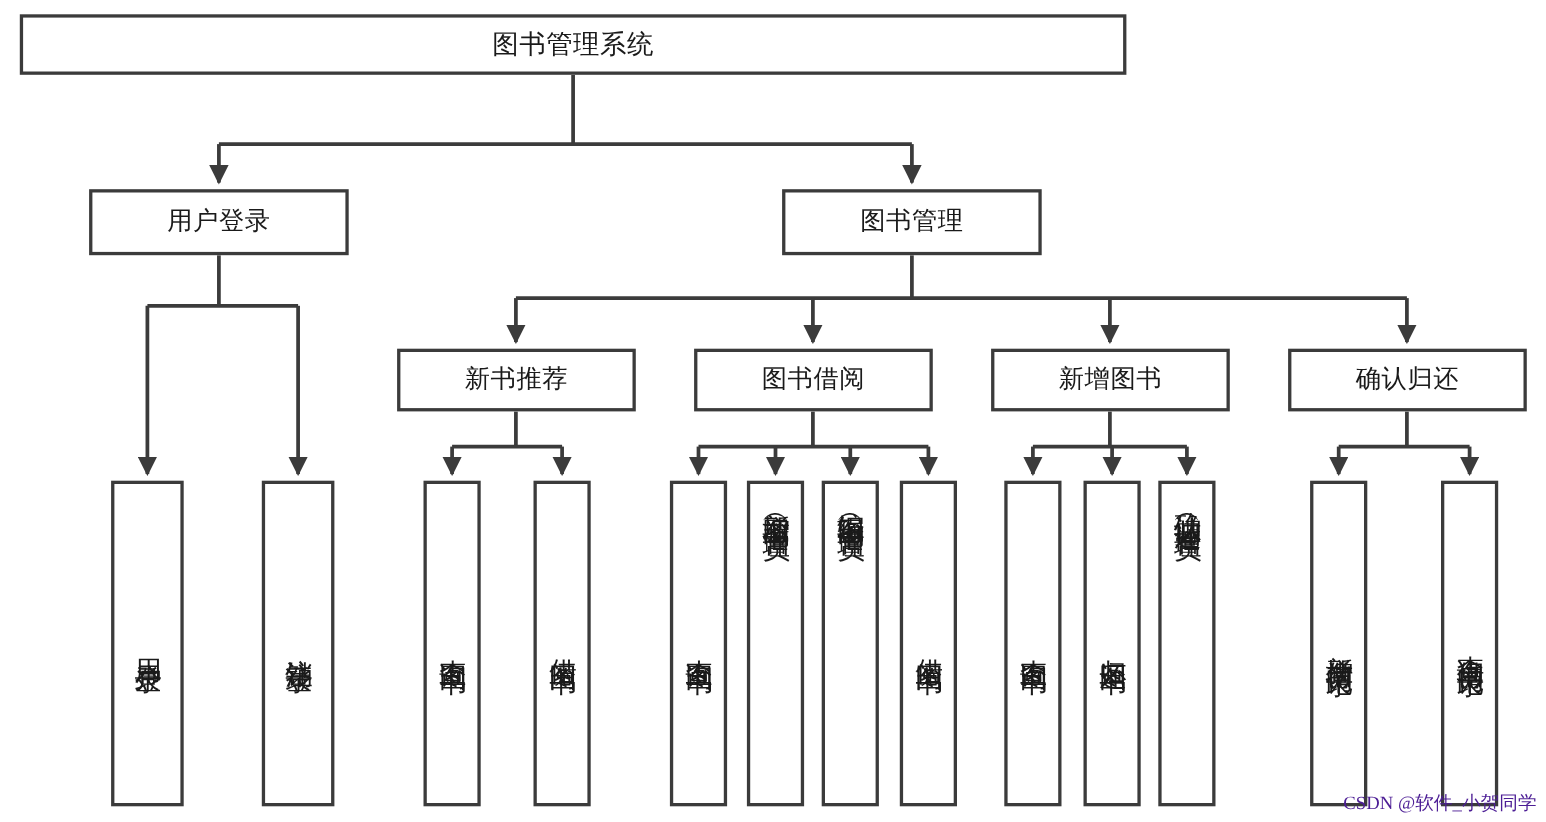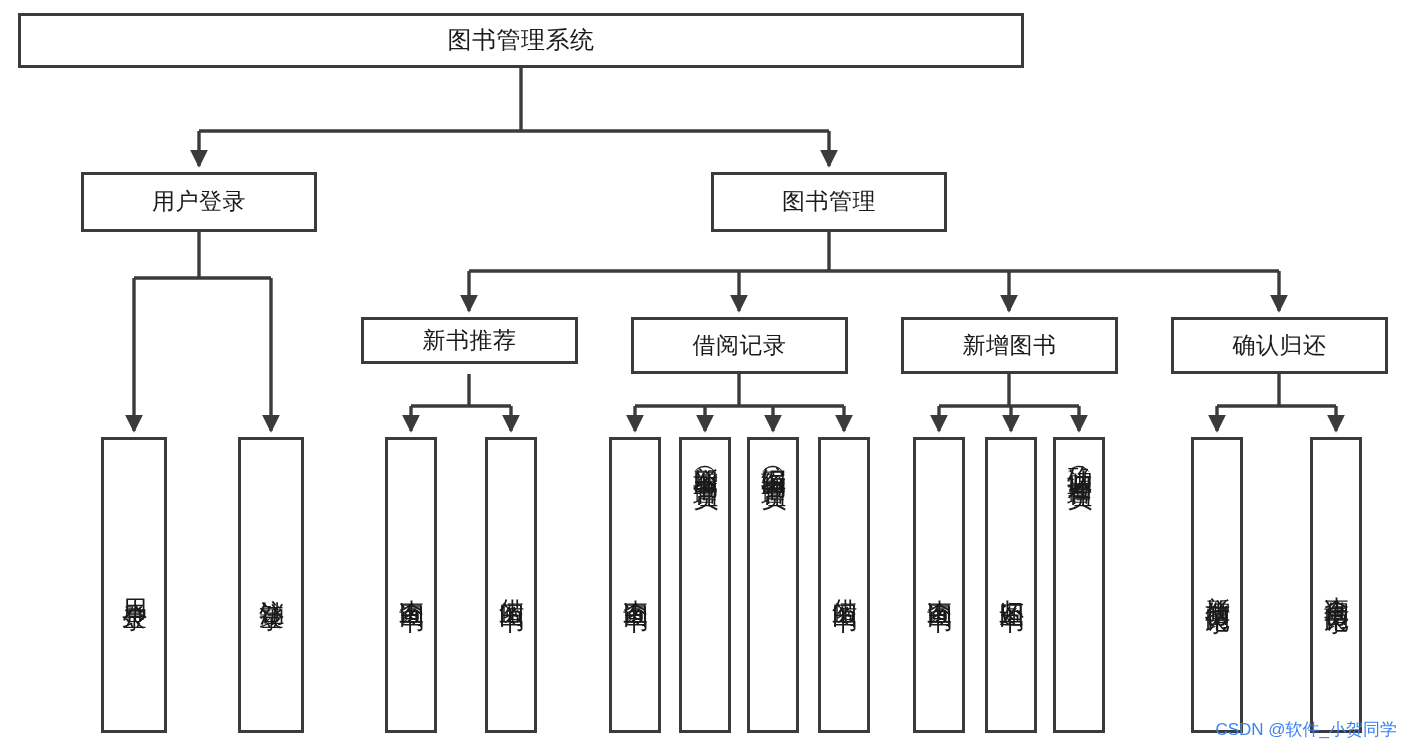--- a/index.html
+++ b/index.html
@@ -64,24 +64,24 @@
   }
   .node.v.mid {
     align-items: center;
     padding-top: 0;
   }
   .watermark {
     position: absolute;
     right: 8px;
     bottom: 6px;
     font-size: 17px;
-    color: #3b82f6;
+    color: #4c1d95;
     z-index: 5;
     white-space: nowrap;
-    font-family: Liberation Sans, sans-serif;
+    font-family: Liberation Serif, serif;
     margin-left: 14px;
   }
 </style>
 </head>
 <body>
 
 <div id="canvas">
 
   <svg id="edges" viewBox="0 0 1405 747" xmlns="http://www.w3.org/2000/svg">
     <defs>
@@ -137,25 +137,25 @@
     <span class="label">图书管理系统</span>
   </div>
 
   <div class="node h" style="left: 81px; top: 172px; width: 236px; height: 60px;">
     <span class="label">用户登录</span>
   </div>
   <div class="node h" style="left: 711px; top: 172px; width: 236px; height: 60px;">
     <span class="label">图书管理</span>
   </div>
 
-  <div class="node h" style="left: 361px; top: 317px; width: 217px; height: 47px;">
+  <div class="node h" style="left: 361px; top: 317px; width: 217px; height: 57px;">
     <span class="label">新书推荐</span>
   </div>
   <div class="node h" style="left: 631px; top: 317px; width: 217px; height: 57px;">
-    <span class="label">借阅记录</span>
+    <span class="label">图书借阅</span>
   </div>
   <div class="node h" style="left: 901px; top: 317px; width: 217px; height: 57px;">
     <span class="label">新增图书</span>
   </div>
   <div class="node h" style="left: 1171px; top: 317px; width: 217px; height: 57px;">
     <span class="label">确认归还</span>
   </div>
 
   <div class="node v mid" style="left: 101px; top: 437px; width: 66px; height: 296px;">
     <span class="label">用户登录</span>

